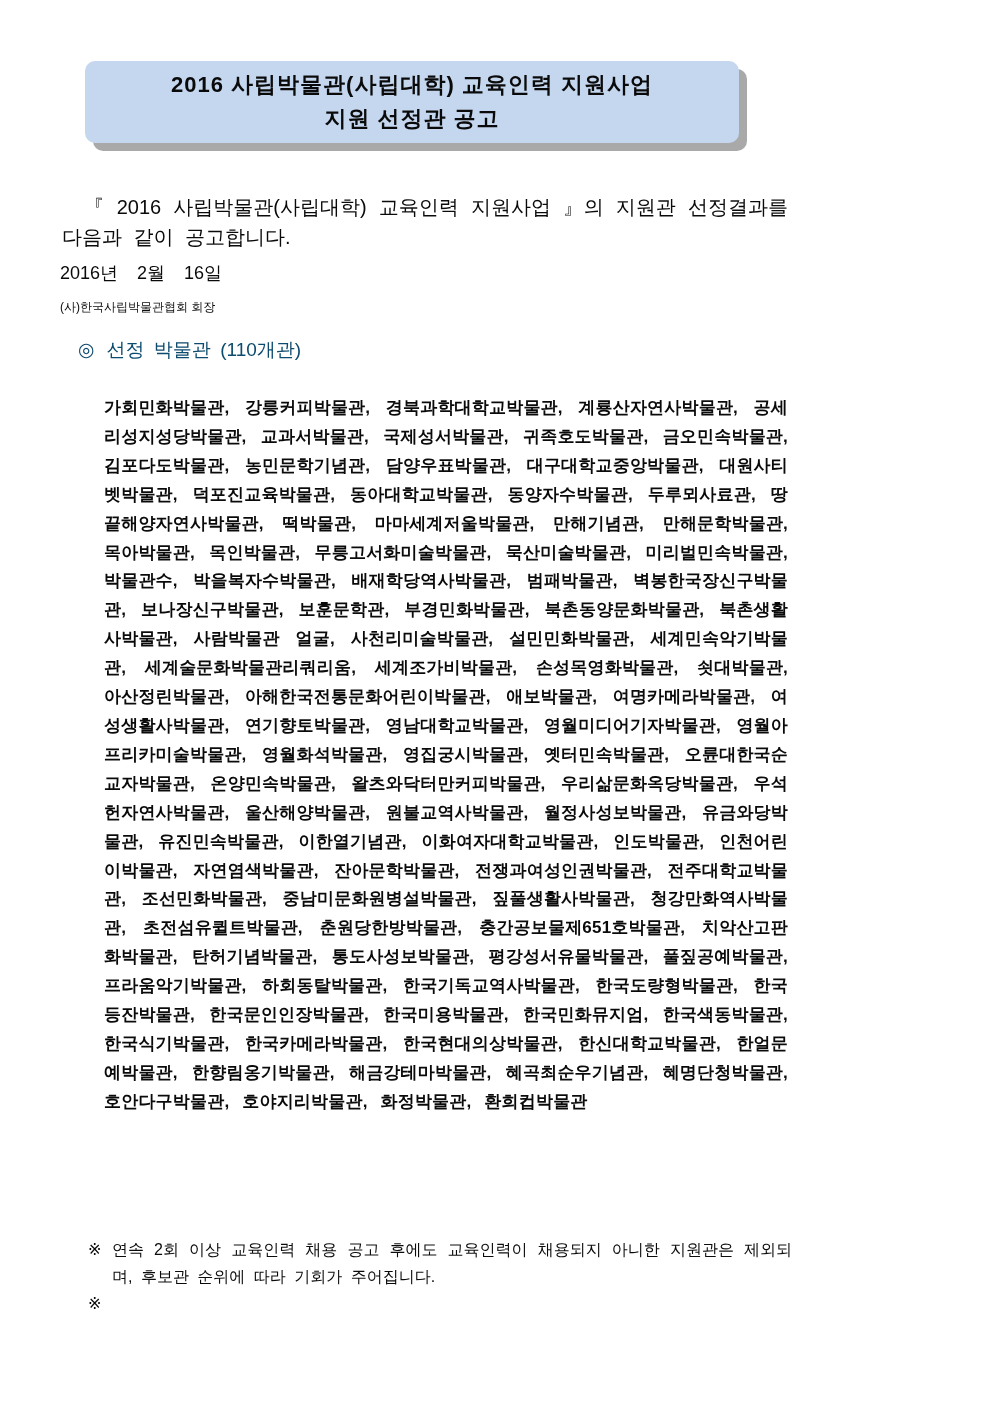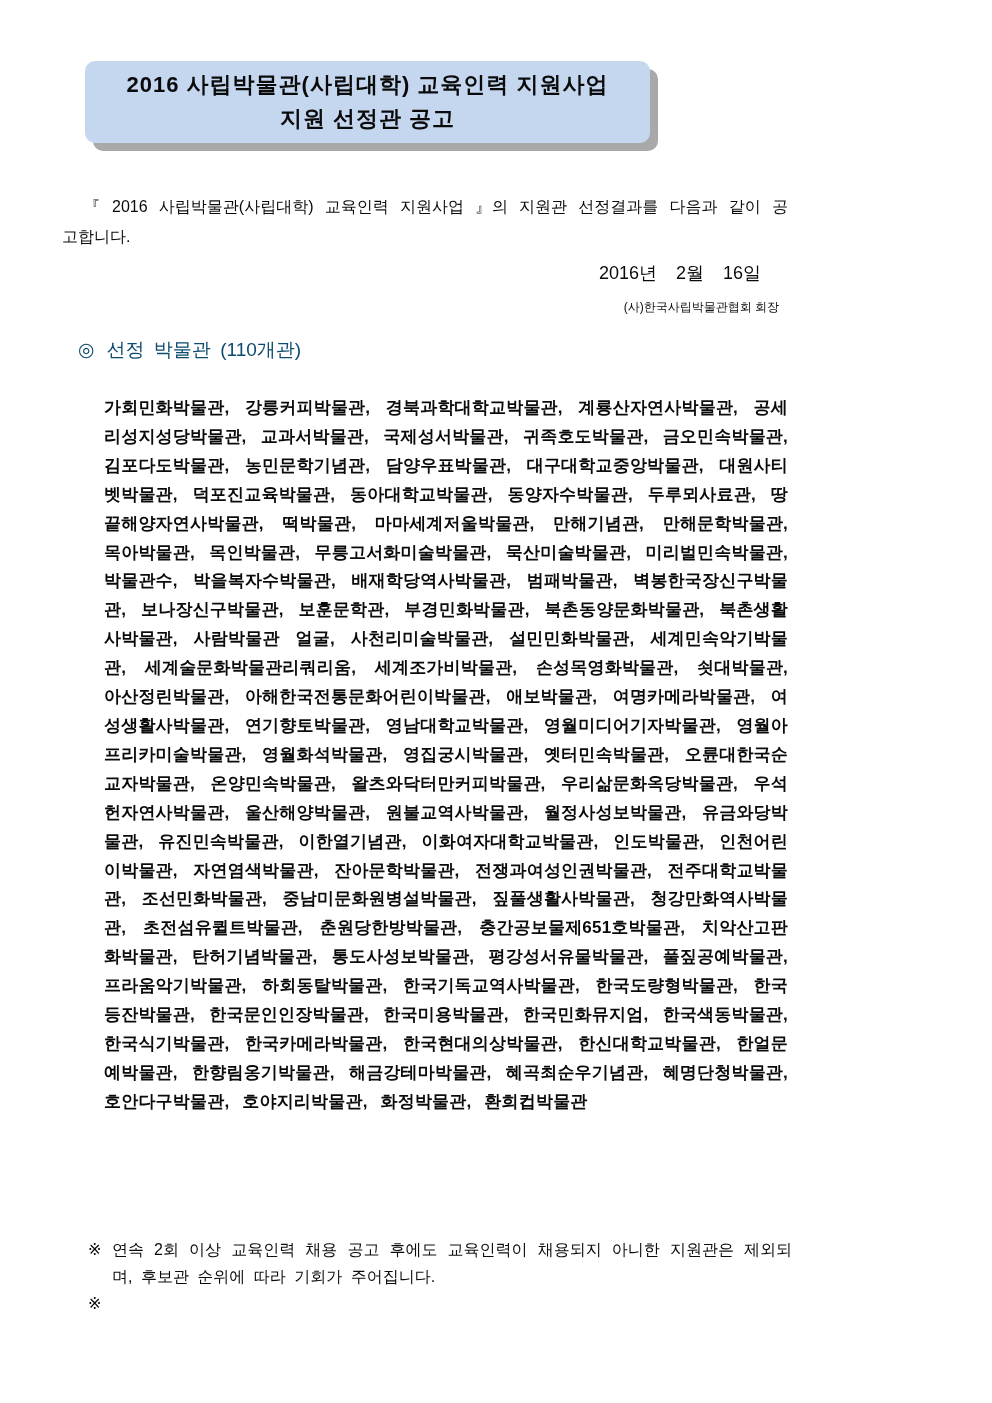--- a/index.html
+++ b/index.html
@@ -13,21 +13,21 @@
     height: 1403px;
     background: #ffffff;
     font-family: "Liberation Sans", "DejaVu Sans", sans-serif;
     color: #000000;
     overflow: hidden;
   }
   .title-box {
     position: absolute;
     left: 85px;
     top: 61px;
-    width: 565px;
+    width: 654px;
     height: 82px;
     background: #c5d7ef;
     border-radius: 10px;
     box-shadow: 8px 8px 0 #a9a9a9;
     display: flex;
     flex-direction: column;
     justify-content: space-evenly;
     align-items: center;
     padding: 6px 0;
     box-sizing: border-box;
@@ -37,33 +37,33 @@
     font-weight: bold;
     letter-spacing: 1px;
     color: #0a0a0a;
     white-space: nowrap;
   }
   .intro {
     position: absolute;
     left: 62px;
     top: 192px;
     width: 726px;
-    font-size: 16px;
+    font-size: 20px;
     line-height: 30px;
     text-align: justify;
     text-indent: 22px;
     word-spacing: 6px;
     color: #0a0a0a;
   }
   .date-block {
     position: absolute;
-    left: 53px;
+    left: 60px;
     top: 256px;
     width: 726px;
-    text-align: right;
+    text-align: left;
     color: #0a0a0a;
   }
   .date-line {
     font-size: 18px;
     line-height: 34px;
     word-spacing: 14px;
     padding-right: 18px;
   }
   .signature-line {
     font-size: 12px;

